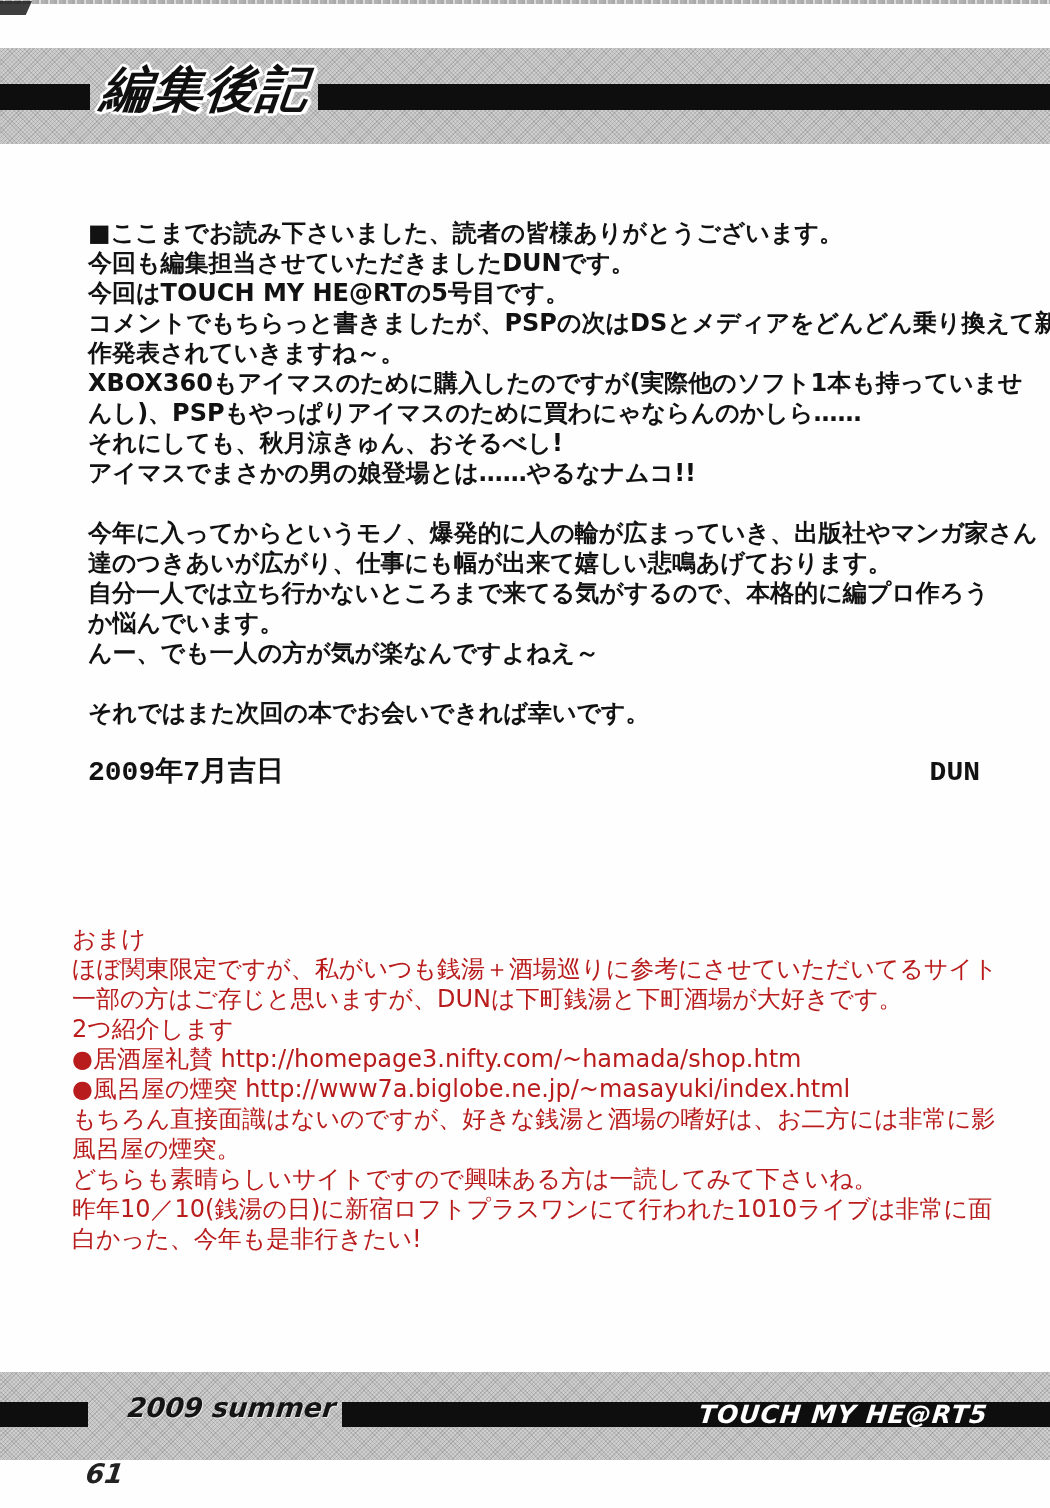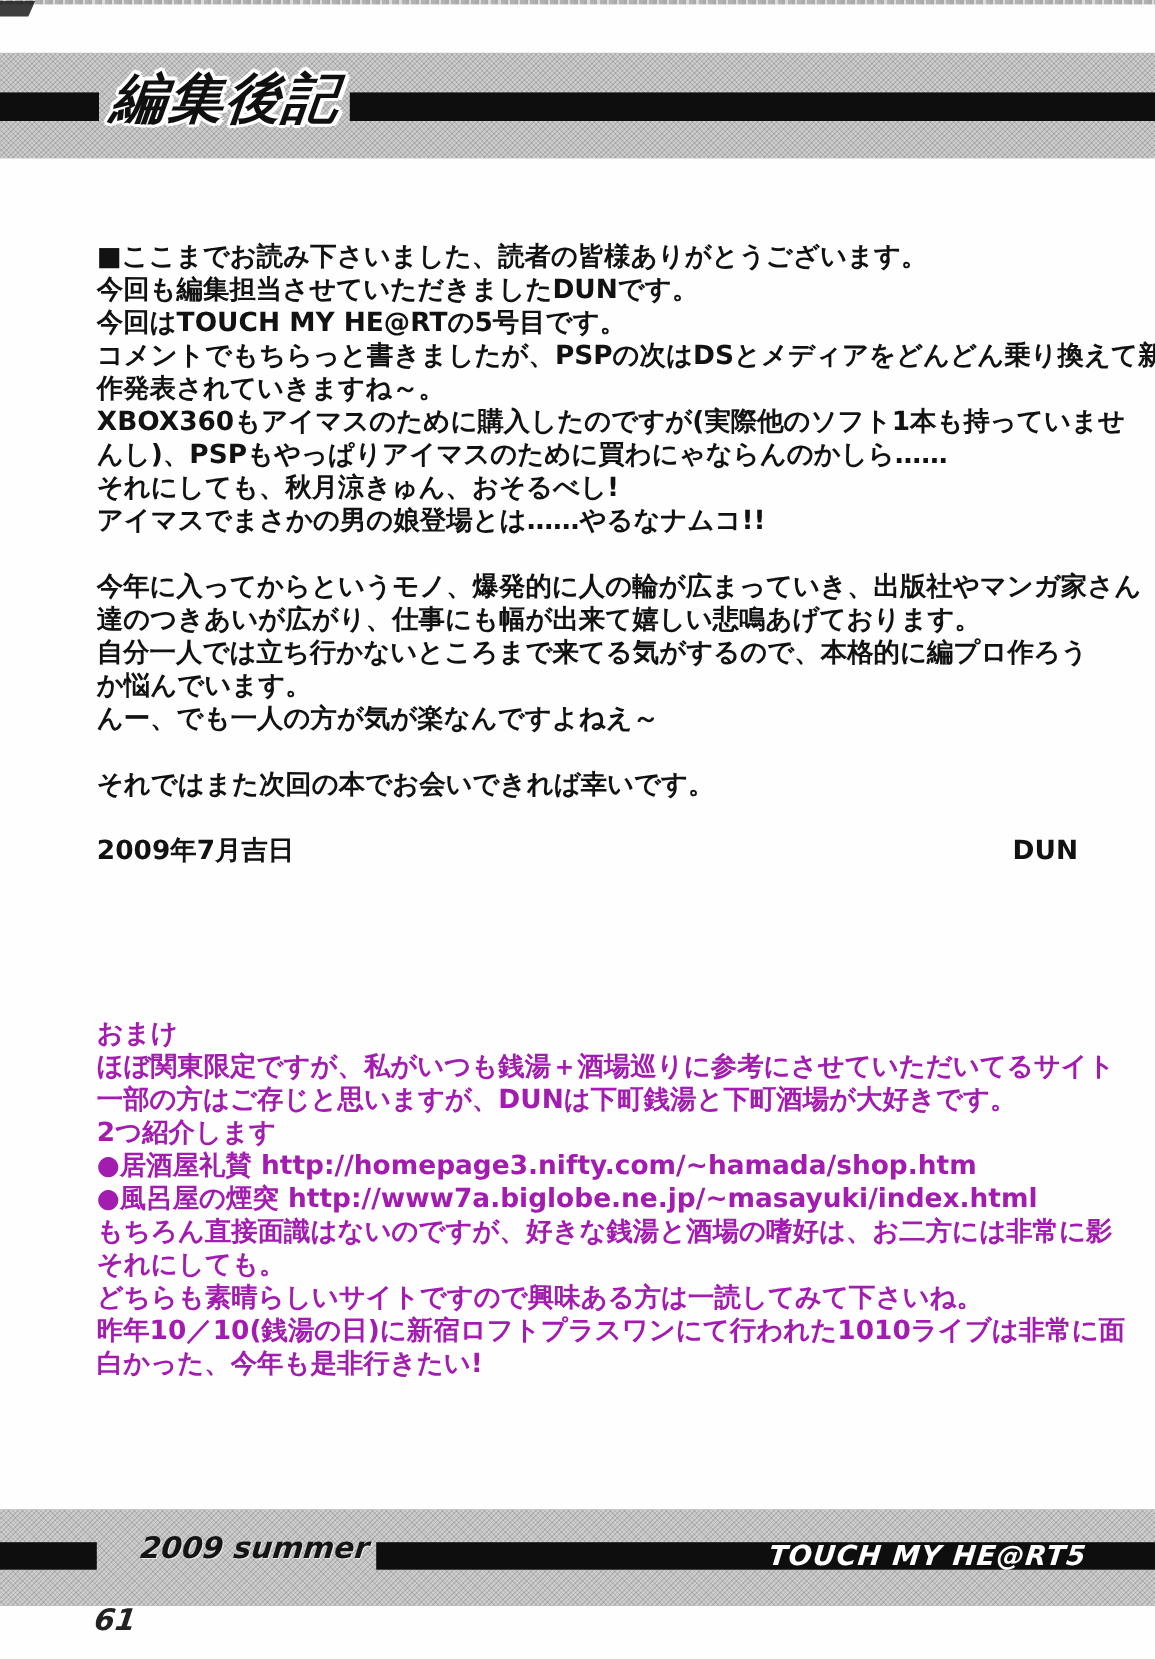--- a/index.html
+++ b/index.html
@@ -46,25 +46,25 @@
   }
   
   .body-text{
     position:absolute;left:88px;top:218px;
     color:#121212;font-weight:bold;font-size:24px;
   }
   .tline{height:30px;line-height:30px;white-space:nowrap;}
   .para{margin:0 0 30px 0;}
   .date-line{
     display:flex;justify-content:space-between;
-    width:892px;height:30px;line-height:30px;font-size:24px;
+    width:892px;height:30px;line-height:30px;font-size:28px;font-family:Liberation Mono, monospace;
   }
   .omake{
-    position:absolute;left:88px;top:924px;
-    color:#a21caf;font-weight:bold;font-size:24px;
+    position:absolute;left:72px;top:924px;
+    color:#b91c1c;font-weight:normal;font-size:24px;
   }
   
   .footer-band{top:1372px;height:88px;}
   .fbar{position:absolute;top:30px;height:25px;background:#0e0e0e;}
   .fbar-left{left:0;width:88px;}
   .fbar-right{
     left:342px;right:0;
     display:flex;align-items:center;justify-content:flex-end;
     padding-right:62px;box-sizing:border-box;
   }
@@ -127,21 +127,21 @@
   </main>
 
   <section class="omake">
       <div class="tline">おまけ</div>
       <div class="tline">ほぼ関東限定ですが、私がいつも銭湯＋酒場巡りに参考にさせていただいてるサイト</div>
       <div class="tline">一部の方はご存じと思いますが、DUNは下町銭湯と下町酒場が大好きです。</div>
       <div class="tline">2つ紹介します</div>
       <div class="tline">●居酒屋礼賛 http://homepage3.nifty.com/~hamada/shop.htm</div>
       <div class="tline">●風呂屋の煙突 http://www7a.biglobe.ne.jp/~masayuki/index.html</div>
       <div class="tline">もちろん直接面識はないのですが、好きな銭湯と酒場の嗜好は、お二方には非常に影</div>
-      <div class="tline">それにしても。</div>
+      <div class="tline">風呂屋の煙突。</div>
       <div class="tline">どちらも素晴らしいサイトですので興味ある方は一読してみて下さいね。</div>
       <div class="tline">昨年10／10(銭湯の日)に新宿ロフトプラスワンにて行われた1010ライブは非常に面</div>
       <div class="tline">白かった、今年も是非行きたい!</div>
     </section>
 
   <footer class="band footer-band">
     <div class="fbar fbar-left"></div>
     <div class="season">2009 summer</div>
     <div class="fbar fbar-right">
       <span class="ftitle">TOUCH MY HE@RT5</span>

